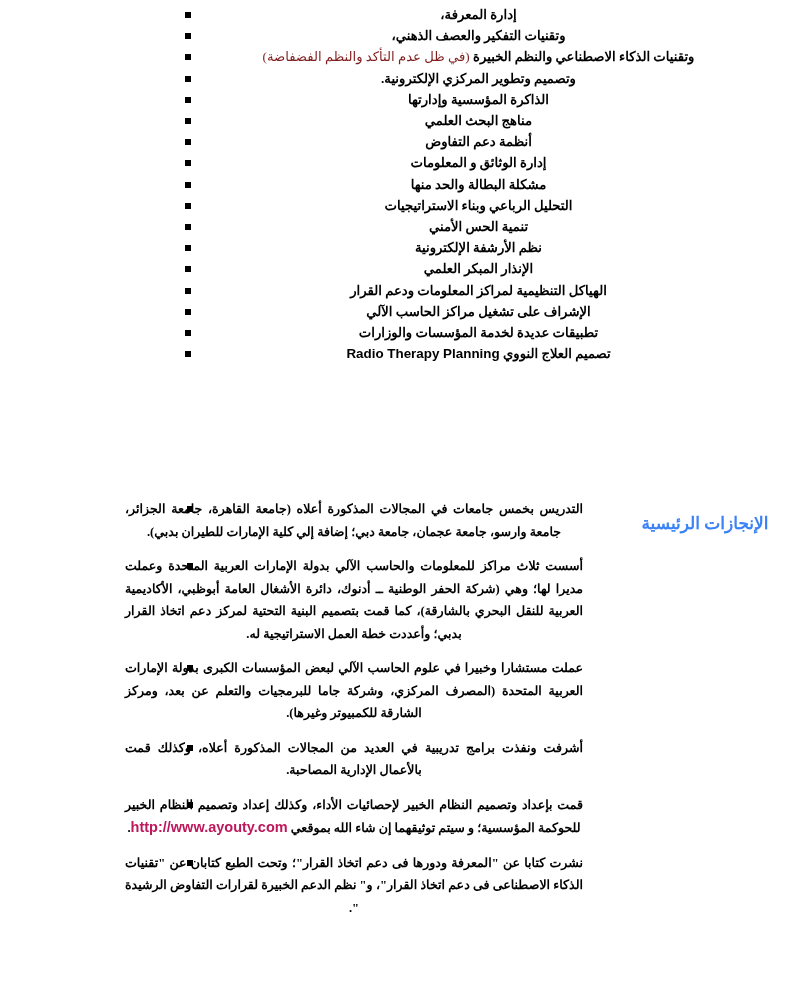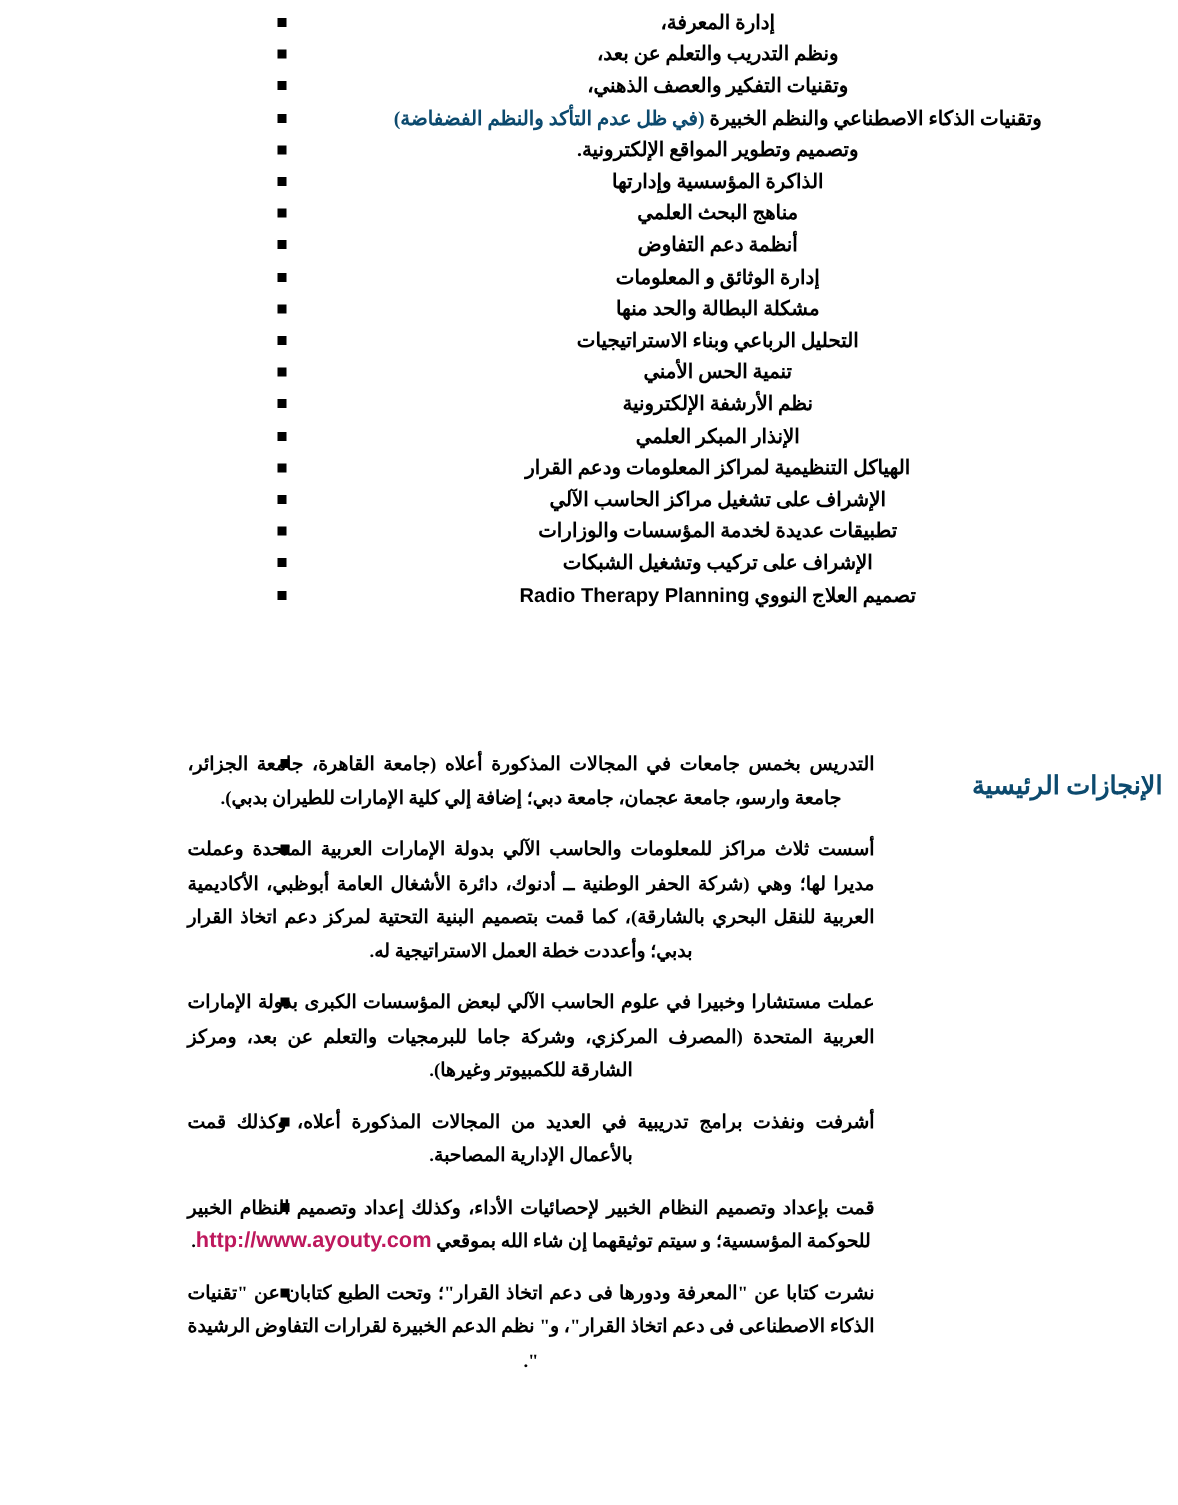--- a/index.html
+++ b/index.html
@@ -51,22 +51,22 @@
     width: 6px;
     height: 6px;
     background: #000000;
   }
   .list-top > li .txt {
     display: inline-block;
     padding-right: 0;
     margin-right: -172px;
   }
   .blue-note {
-    color: #0c4a6e;
-    font-weight: bold;
+    color: #7f1d1d;
+    font-weight: normal;
   }
   .latin {
     font-family: "Liberation Sans", "DejaVu Sans", sans-serif;
     font-weight: bold;
     direction: ltr;
     unicode-bidi: embed;
     font-size: 13.4px;
   }
 
   
@@ -74,24 +74,25 @@
     position: absolute;
     top: 498px;
     left: 0;
     width: 785px;
   }
   .ach-heading {
     position: absolute;
     top: 12px;
     right: 10px;
     width: 140px;
-    color: #0c4a6e;
+    color: #3b82f6;
     font-weight: bold;
     font-size: 17px;
     line-height: 27px;
+    text-align: center;
     direction: rtl;
   }
 
   .ach-list {
     list-style: none;
     margin: 0;
     padding: 0;
     position: absolute;
     top: 0;
     right: 160px;
@@ -130,37 +131,36 @@
     unicode-bidi: embed;
   }
 </style>
 </head>
 <body>
 
 <div class="page">
 
   <ul class="list-top" id="list-top">
       <li><span class="bullet"></span><span class="txt">إدارة المعرفة،</span></li>
-      <li><span class="bullet"></span><span class="txt">ونظم التدريب والتعلم عن بعد،</span></li>
+      <li><span class="bullet"></span></li>
       <li><span class="bullet"></span><span class="txt">وتقنيات التفكير والعصف الذهني،</span></li>
       <li><span class="bullet"></span><span class="txt">وتقنيات الذكاء الاصطناعي والنظم الخبيرة <span class="blue-note">(في ظل عدم التأكد والنظم الفضفاضة)</span></span></li>
-      <li><span class="bullet"></span><span class="txt">وتصميم وتطوير المواقع الإلكترونية.</span></li>
+      <li><span class="bullet"></span><span class="txt">وتصميم وتطوير المركزي الإلكترونية.</span></li>
       <li><span class="bullet"></span><span class="txt">الذاكرة المؤسسية وإدارتها</span></li>
       <li><span class="bullet"></span><span class="txt">مناهج البحث العلمي</span></li>
       <li><span class="bullet"></span><span class="txt">أنظمة دعم التفاوض</span></li>
       <li><span class="bullet"></span><span class="txt">إدارة الوثائق و المعلومات</span></li>
       <li><span class="bullet"></span><span class="txt">مشكلة البطالة والحد منها</span></li>
       <li><span class="bullet"></span><span class="txt">التحليل الرباعي وبناء الاستراتيجيات</span></li>
       <li><span class="bullet"></span><span class="txt">تنمية الحس الأمني</span></li>
       <li><span class="bullet"></span><span class="txt">نظم الأرشفة الإلكترونية</span></li>
       <li><span class="bullet"></span><span class="txt">الإنذار المبكر العلمي</span></li>
       <li><span class="bullet"></span><span class="txt">الهياكل التنظيمية لمراكز المعلومات ودعم القرار</span></li>
       <li><span class="bullet"></span><span class="txt">الإشراف على تشغيل مراكز الحاسب الآلي</span></li>
       <li><span class="bullet"></span><span class="txt">تطبيقات عديدة لخدمة المؤسسات والوزارات</span></li>
-      <li><span class="bullet"></span><span class="txt">الإشراف على تركيب وتشغيل الشبكات</span></li>
       <li><span class="bullet"></span><span class="txt">تصميم العلاج النووي <span class="latin">Radio Therapy Planning</span></span></li>
     </ul>
 
   <div class="section-achievements">
     <div class="ach-heading">الإنجازات الرئيسية</div>
     <ul class="ach-list" id="ach-list">
         <li>
           <span class="bullet"></span>
           <span class="body">التدريس بخمس جامعات في المجالات المذكورة أعلاه (جامعة القاهرة، جامعة الجزائر، جامعة وارسو، جامعة عجمان، جامعة دبي؛ إضافة إلي كلية الإمارات للطيران بدبي).</span>
         </li>

